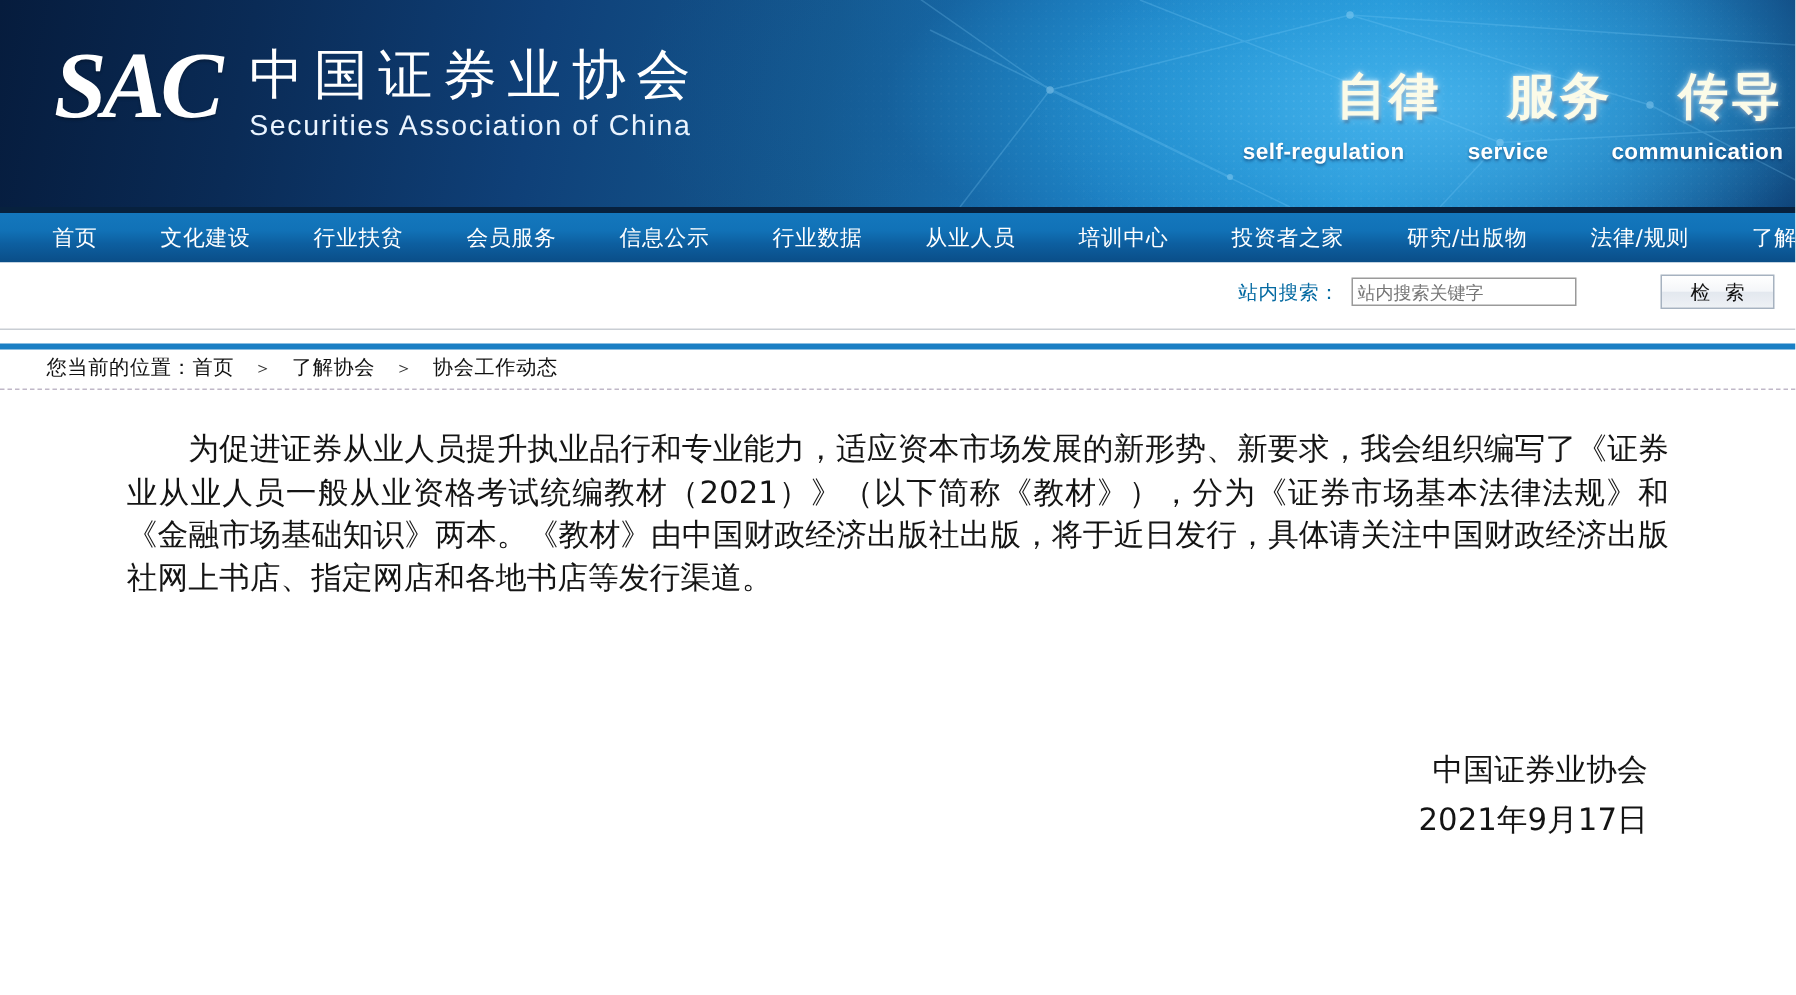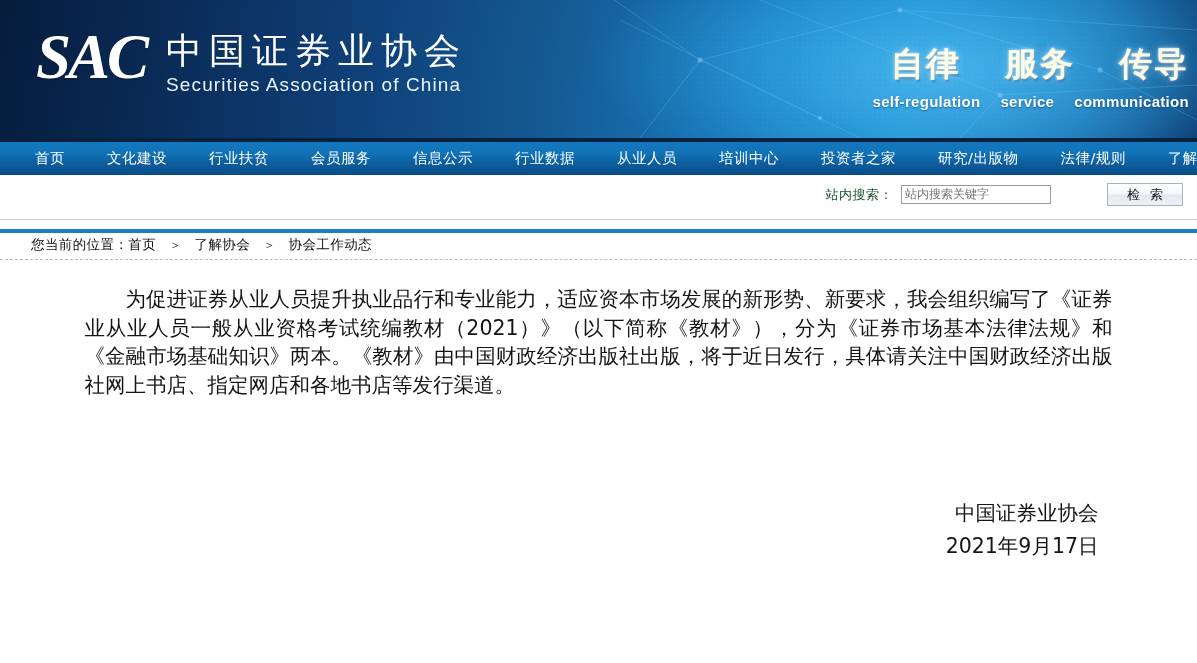--- a/index.html
+++ b/index.html
@@ -104,21 +104,21 @@
     justify-content: flex-end;
     font-size: 33px;
     font-weight: bold;
     color: #fbfbe8;
     letter-spacing: 2px;
     text-shadow: 0 0 3px rgba(255,255,255,.75), 0 0 8px rgba(180,230,255,.6), 1px 2px 2px rgba(0,40,90,.5);
     font-family: "DejaVu Sans", "Liberation Sans", sans-serif;
   }
   .slogan-en {
     display: flex;
-    gap: 20px;
+    gap: 42px;
     justify-content: flex-end;
     margin-top: 6px;
     font-size: 15px;
     font-weight: bold;
     color: #ffffff;
     letter-spacing: .3px;
     text-shadow: 0 1px 2px rgba(0,40,90,.55);
   }
   .slogan-en span { white-space: nowrap; }
 
@@ -159,36 +159,36 @@
   }
   .search-wrap {
     position: absolute;
     right: 14px;
     top: 8px;
     display: flex;
     align-items: center;
   }
   .search-label {
     font-size: 13px;
-    color: #14532d;
+    color: #0369a1;
     letter-spacing: .5px;
     margin-right: 8px;
     font-family: "DejaVu Sans", "Liberation Sans", sans-serif;
   }
   .search-input {
     width: 150px;
     height: 19px;
     border: 1px solid #9a9a9a;
     background: #ffffff;
     font-size: 12px;
     color: #7b7b8c;
     padding: 0 3px;
     box-sizing: border-box;
     outline: none;
-    font-family: Liberation Mono, monospace;
+    font-family: Liberation Sans, sans-serif;
   }
   .search-btn {
     margin-left: 56px;
     width: 76px;
     height: 23px;
     border: 1px solid #a6b2c0;
     background: linear-gradient(to bottom, #ffffff 0%, #f4f6f9 48%, #e3e8ef 52%, #eef1f5 100%);
     font-size: 13px;
     color: #101010;
     letter-spacing: 3px;

